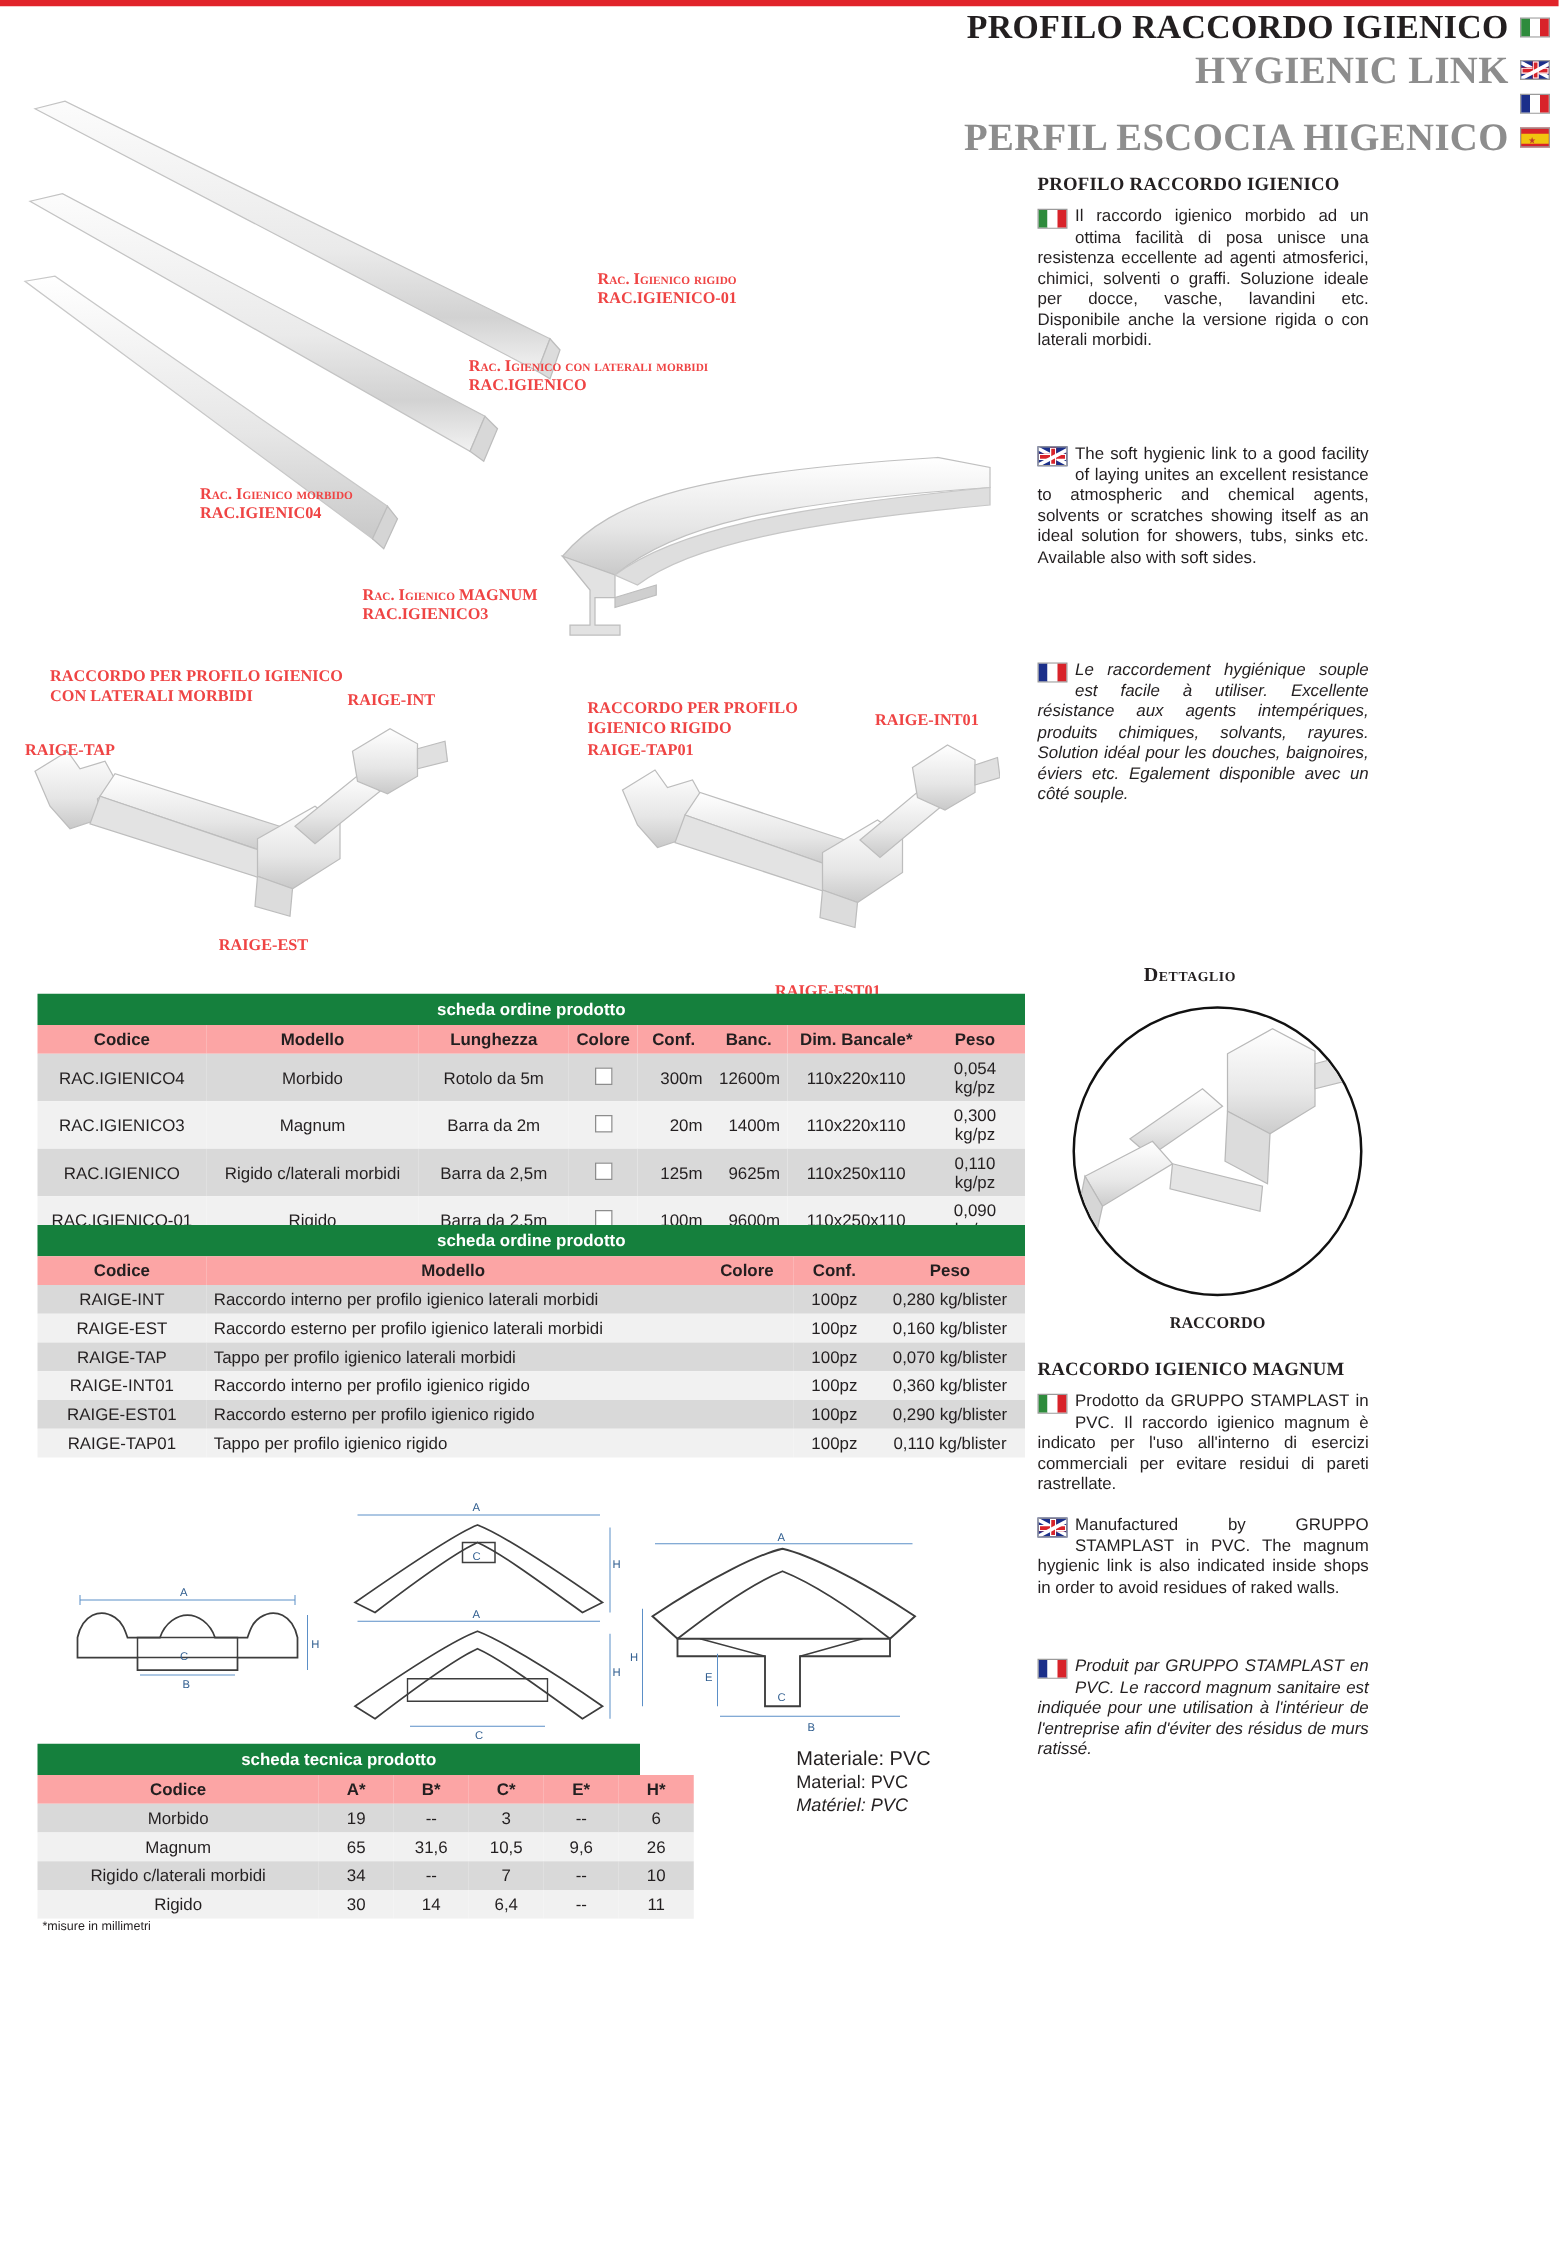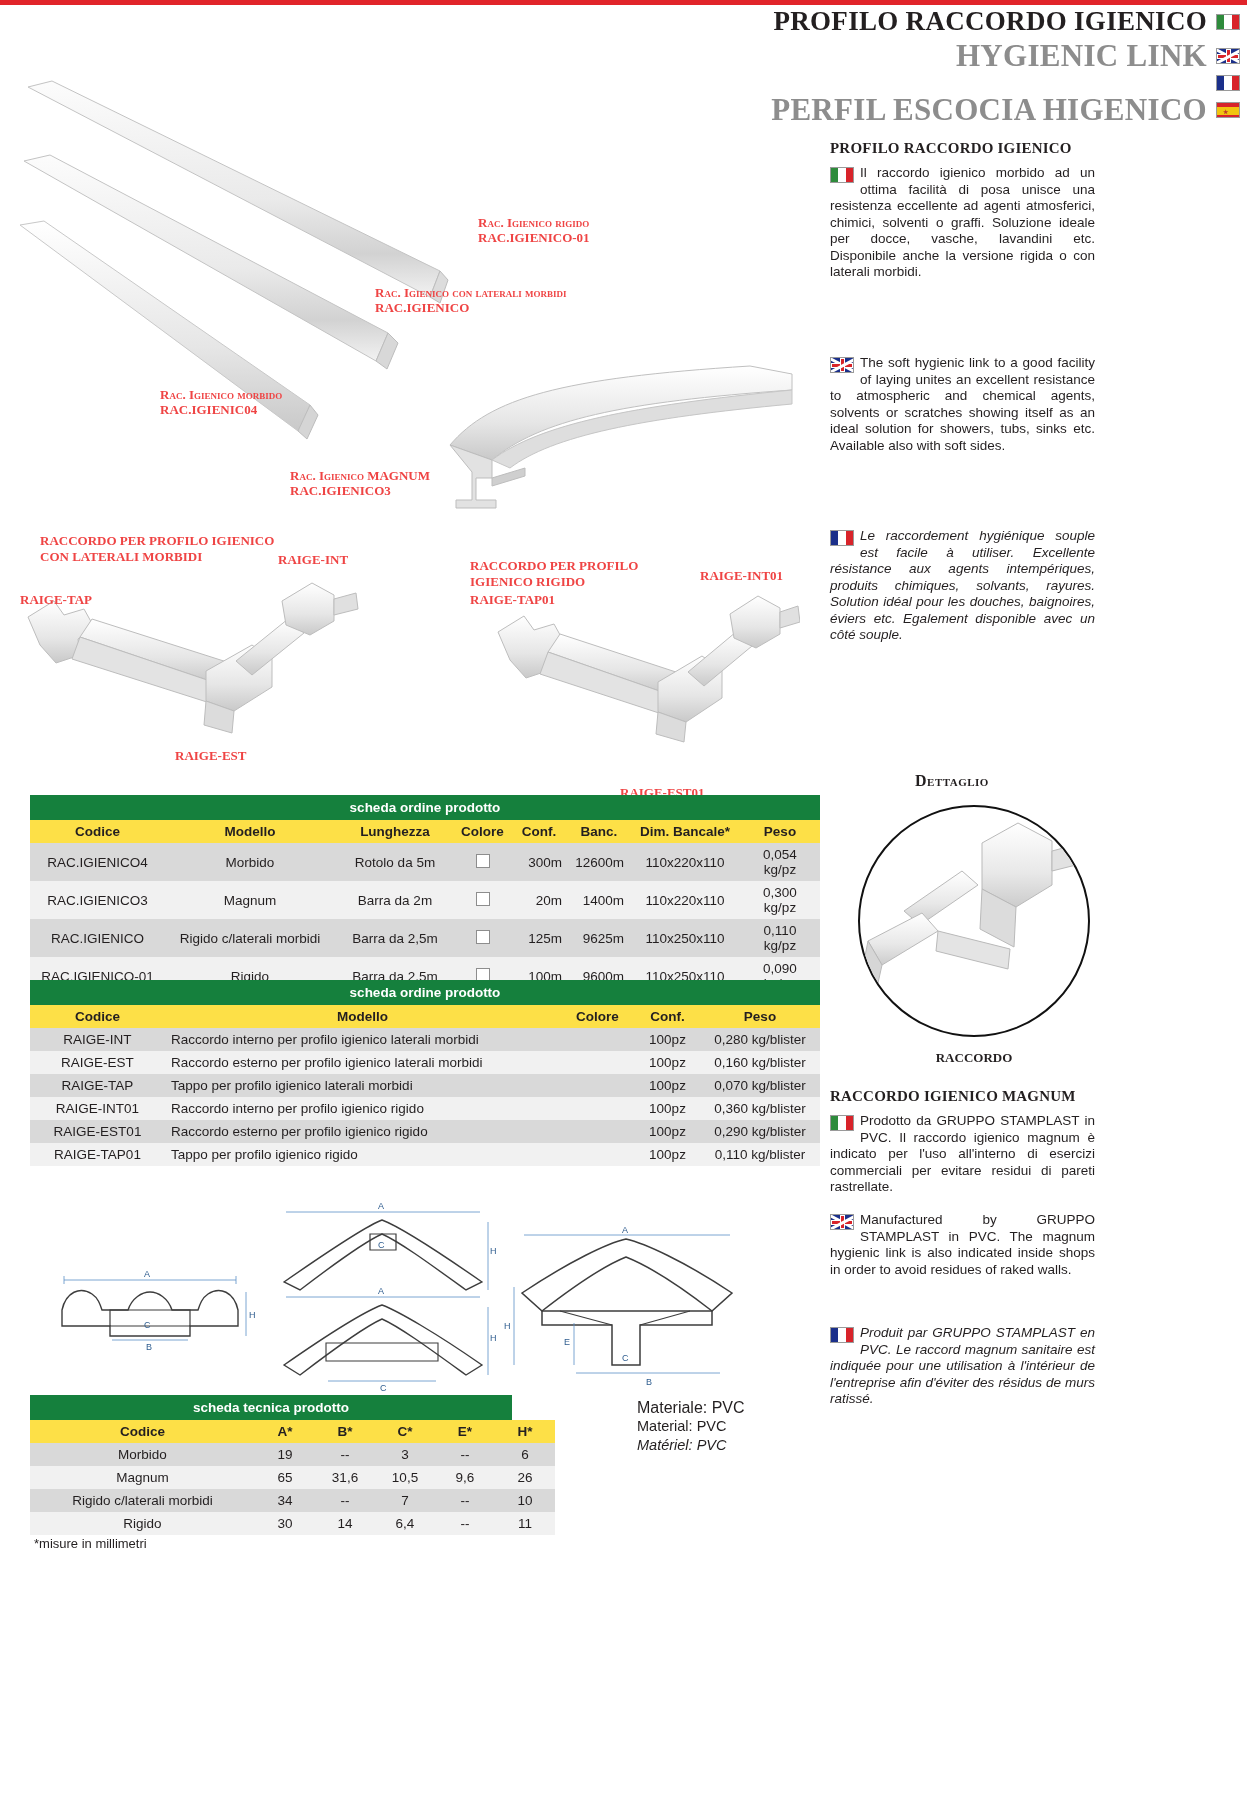--- a/index.html
+++ b/index.html
@@ -70,27 +70,27 @@
   .lbl .code { font-variant:normal; }
 
   
   table { border-collapse:collapse; }
   .tbl { position:absolute; font-size:13.5px; }
   .tbl .title {
     background:#15803d; color:#fff; font-weight:bold; text-align:center;
     padding:5px 16px; font-size:13.5px;
   }
   .tbl th {
-    background:#fde047; color:#231f20; font-weight:bold; font-size:13.5px;
+    background:#fca5a5; color:#231f20; font-weight:bold; font-size:13.5px;
     padding:4px 6px; text-align:center; border:none;
   }
   .tbl td { padding:4px 6px; font-size:13.5px; }
   .tbl tr.alt td { background:#d9d9d9; }
   .tbl tr.norm td { background:#f1f1f1; }
-  .note { font-size:13px; color:#231f20; padding:1px 4px; background:#fff; }
+  .note { font-size:10px; color:#231f20; padding:1px 4px; background:#fff; }
   .swatch { width:14px; height:14px; border:1px solid #8d8d8d; background:#fff; display:inline-block; }
 
   
   .detail-title {
     position:absolute; font-family:"Liberation Serif", serif; font-variant:small-caps;
     font-size:16px; font-weight:bold; letter-spacing:.5px;
   }
   .circle {
     position:absolute; width:232px; height:232px; border-radius:50%;
     border:2px solid #111; overflow:hidden; background:#fff;

